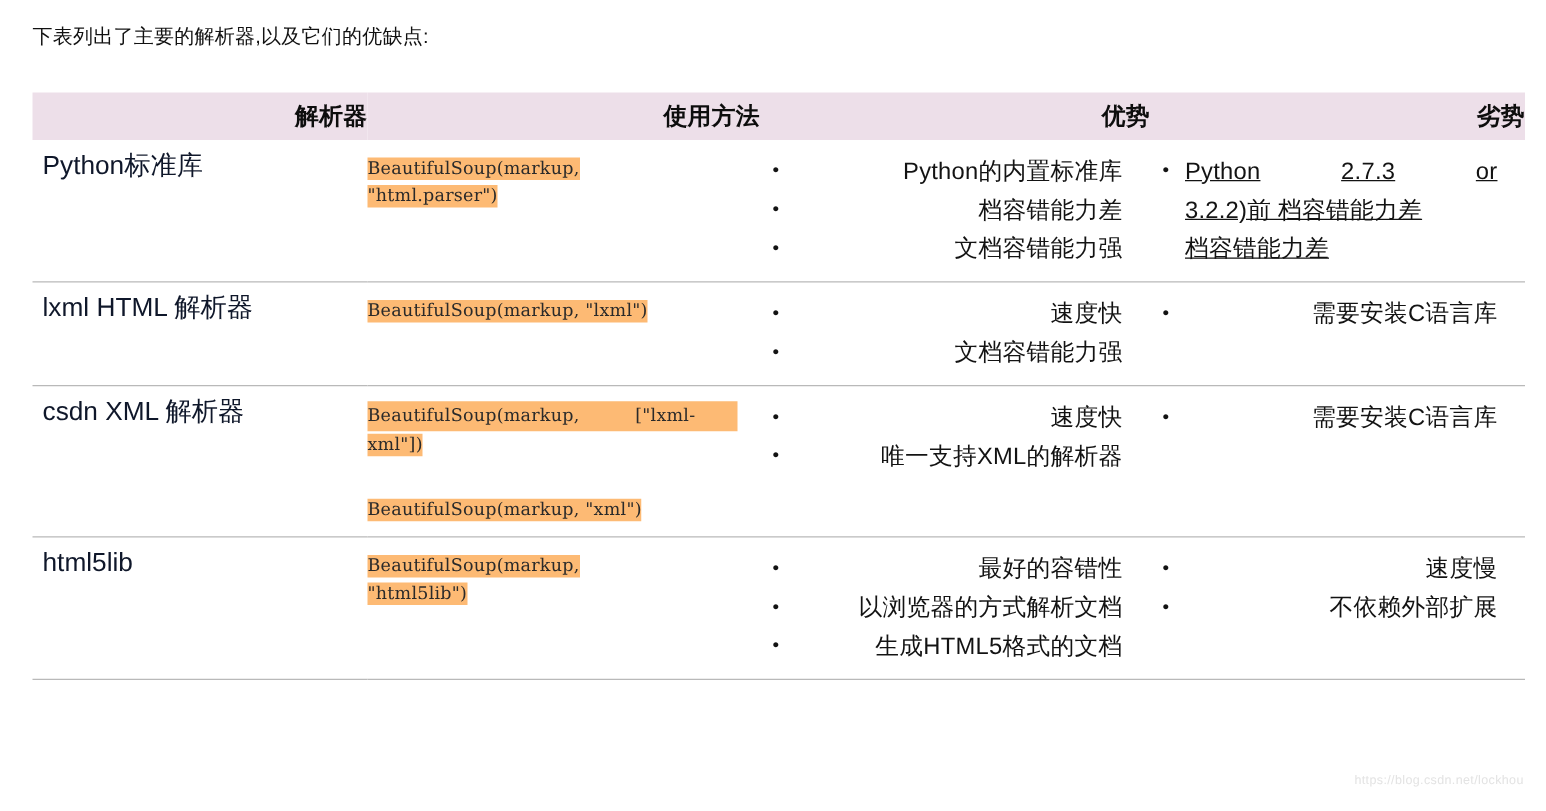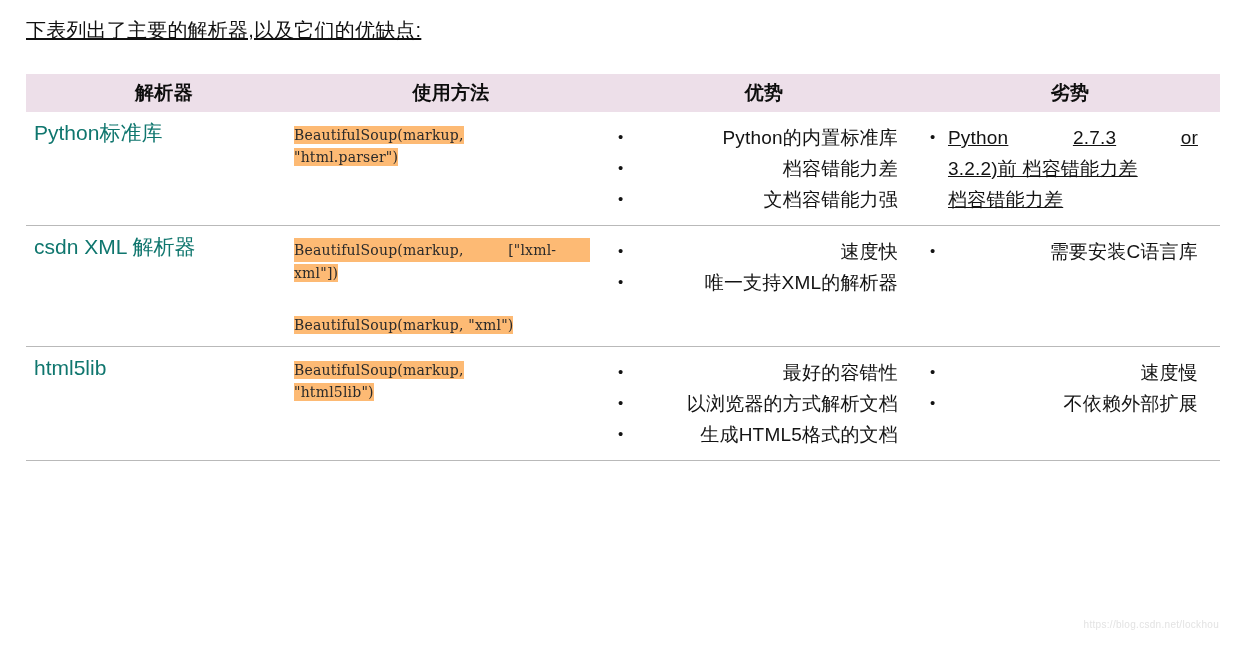--- a/index.html
+++ b/index.html
@@ -16,26 +16,25 @@
     font-family: "Liberation Sans", "DejaVu Sans", sans-serif;
     color: #1a1a1a;
     -webkit-font-smoothing: antialiased;
   }
 
   
   .intro {
     position: absolute;
     left: 26px;
     top: 17px;
-    font-size: 20px;
+    font-size: 16px;
     line-height: 26px;
     color: #111111;
     white-space: nowrap;
     letter-spacing: 0.2px;
-    text-decoration: underline;
   }
 
   
   .table-wrap {
     position: absolute;
     left: 26px;
     top: 74px;
     width: 1194px;
   }
   table.parsers {
@@ -46,21 +45,21 @@
   }
   table.parsers col.c-name   { width: 268px; }
   table.parsers col.c-usage  { width: 314px; }
   table.parsers col.c-pros   { width: 312px; }
   table.parsers col.c-cons   { width: 300px; }
 
   thead th {
     background: #eddfe9;
     font-size: 19px;
     font-weight: bold;
-    text-align: center;
+    text-align: right;
     padding: 6px 0 6px 0;
     vertical-align: middle;
     color: #0d0d0d;
     height: 20px;
     letter-spacing: 0.3px;
   }
   thead th .hd { display: block; }
   thead th.h-name  .hd { padding-left: 8px; }
   thead th.h-usage .hd { padding-left: 0px; }
   thead th.h-pros  .hd { padding-left: 0px; }
@@ -70,21 +69,21 @@
   tbody tr:first-child { border-top: none; }
   tbody td {
     vertical-align: top;
     padding: 0;
   }
 
   
   .cell-name {
     font-size: 21px;
     line-height: 28px;
-    color: #0f766e;
+    color: #0f172a;
     padding: 7px 10px 10px 8px;
     white-space: nowrap;
   }
 
   
   .cell-usage {
     padding: 12px 18px 10px 0px;
   }
   .codeblock {
     font-family: "DejaVu Serif", "Liberation Serif", serif;
@@ -226,20 +225,47 @@
                   <span>or</span>
                 </span>
                 <span class="jline">3.2.2)前 档容错能力差</span>
                 <span class="jline">档容错能力差</span>
               </li>
             </ul>
           </div>
         </td>
       </tr>
 
+      <tr>
+        <td>
+          <div class="cell-name">lxml HTML 解析器</div>
+        </td>
+        <td>
+          <div class="cell-usage">
+            <div class="codeblock">
+              <span class="ln"><span>BeautifulSoup(markup, "lxml")</span></span>
+            </div>
+          </div>
+        </td>
+        <td>
+          <div class="cell-list">
+            <ul class="bullets">
+              <li>速度快</li>
+              <li>文档容错能力强</li>
+            </ul>
+          </div>
+        </td>
+        <td>
+          <div class="cell-list">
+            <ul class="bullets">
+              <li>需要安装C语言库</li>
+            </ul>
+          </div>
+        </td>
+      </tr>
 
       <tr>
         <td>
           <div class="cell-name">csdn XML 解析器</div>
         </td>
         <td>
           <div class="cell-usage">
             <div class="codeblock justified">
               <span class="ln j"><span><span class="seg-l">BeautifulSoup(markup,</span><span class="spacer">&nbsp;&nbsp;&nbsp;&nbsp;&nbsp;&nbsp;&nbsp;&nbsp;&nbsp;&nbsp;</span><span>["lxml-</span></span></span>
               <span class="ln"><span>xml"])</span></span>

